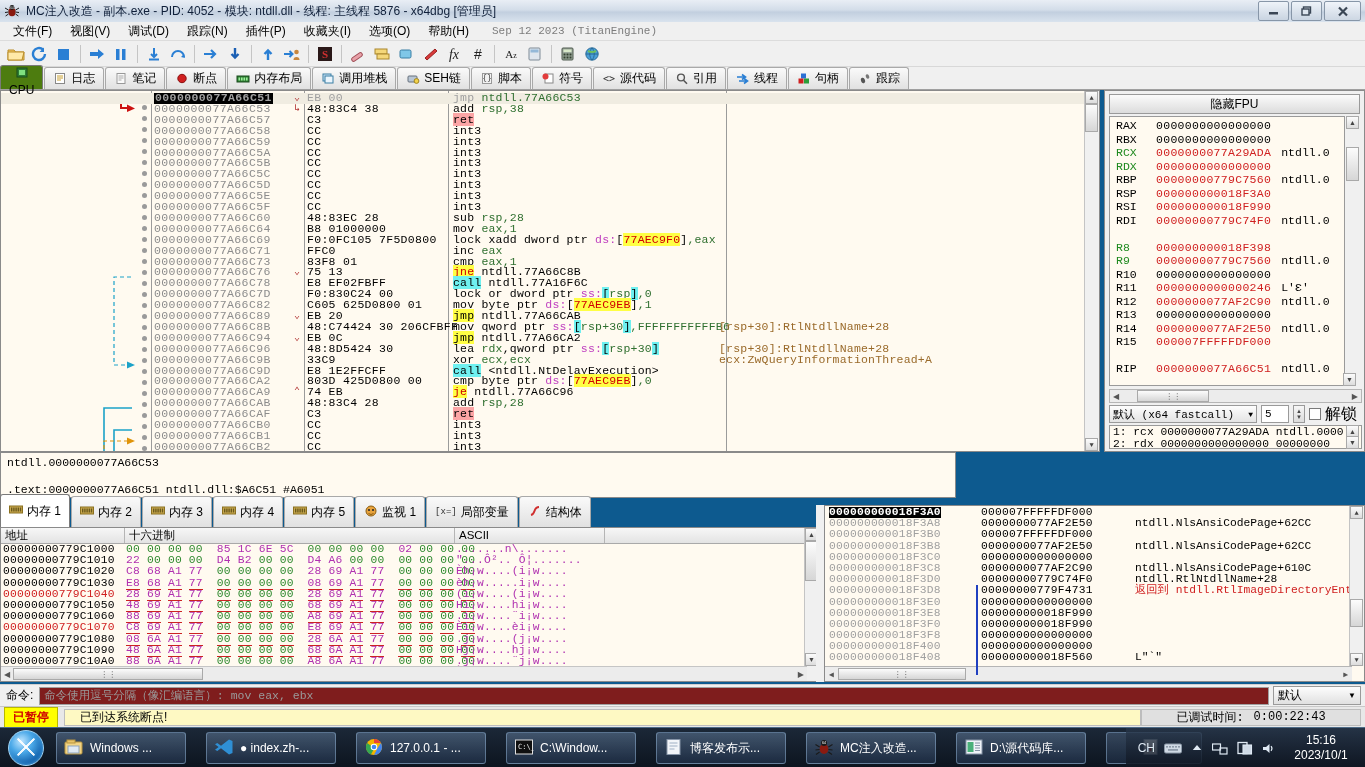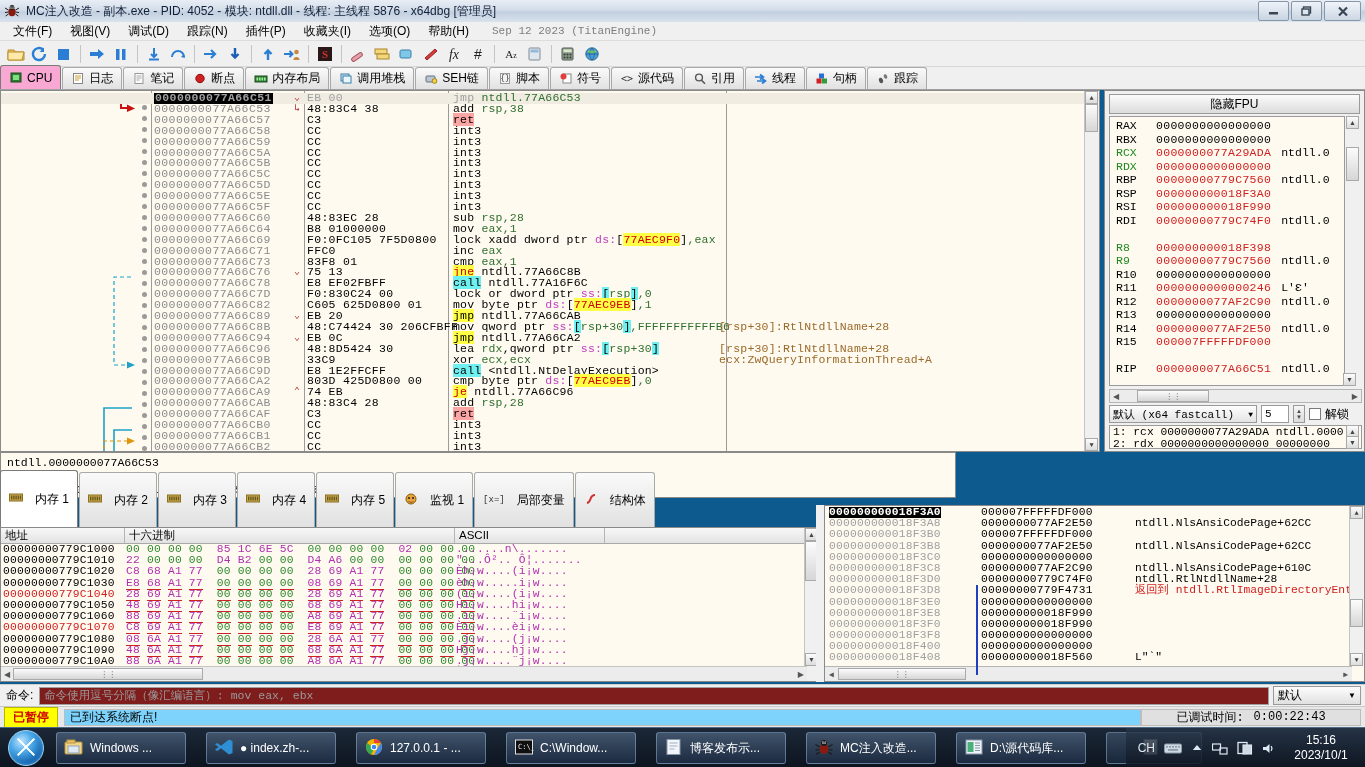--- a/index.html
+++ b/index.html
@@ -53,21 +53,21 @@
     border-bottom:1px solid #a0a0a0;
     box-sizing:border-box;
   }
   .tab{
     height:21px;display:flex;align-items:center;gap:4px;
     padding:0 8px;margin-right:1px;
     background:linear-gradient(to bottom,#fafafa,#e1e1e1);
     border:1px solid #a9a9a9;border-bottom:none;
     border-radius:3px 3px 0 0;font-size:12px;color:#000;white-space:nowrap;
   }
-  .tab.active{background:#f9a8d4;border-color:#7a7a7a;height:23px;position:relative;z-index:2;}
+  .tab.active{background:#4d7c0f;border-color:#7a7a7a;height:23px;position:relative;z-index:2;flex-direction:column;}
   .tab .tico{width:14px;height:13px;display:inline-block;}
 
   
   .cpuarea{position:absolute;left:0;top:90px;width:1365px;height:367px;}
 
   .disasm{
     position:absolute;left:0;top:0;width:1100px;height:362px;
     background:#fffaf0;border:1px solid #8a8a8a;box-sizing:border-box;overflow:hidden;
     font-family:"Liberation Mono",monospace;font-size:11.5px;
   }
@@ -131,21 +131,21 @@
   .argrow{height:12.2px;line-height:12.2px;white-space:nowrap;padding-left:3px;}
 
   
   .infostrip{position:absolute;left:0;top:452px;width:956px;height:46px;background:#fffaf0;border:1px solid #8a8a8a;box-sizing:border-box;
              font-family:"Liberation Mono",monospace;font-size:11.5px;}
   .infostrip .l1{padding:3px 0 0 6px;color:#000;}
   .infostrip .l2{position:absolute;left:6px;top:30px;color:#000;}
 
   
   .btabrow{position:absolute;left:0;top:505px;width:820px;height:22px;display:flex;align-items:flex-end;}
-  .btab{height:20px;display:flex;align-items:center;gap:12px;padding:17px 8px;margin-right:1px;
+  .btab{height:20px;display:flex;align-items:center;gap:4px;padding:5px 8px;margin-right:1px;
         background:linear-gradient(to bottom,#fafafa,#e1e1e1);border:1px solid #a9a9a9;border-bottom:none;
         border-radius:3px 3px 0 0;font-size:12px;white-space:nowrap;}
   .btab.active{background:#fff;border-color:#7a7a7a;height:22px;}
 
   
   .dump{position:absolute;left:0;top:527px;width:820px;height:155px;background:#fffaf0;border:1px solid #8a8a8a;box-sizing:border-box;overflow:hidden;}
   .dumphdr{height:15px;background:linear-gradient(to bottom,#f7f7f7,#e3e3e3);border-bottom:1px solid #a9a9a9;display:flex;font-size:11.5px;}
   .dumphdr div{border-right:1px solid #b5b5b5;padding-left:4px;line-height:15px;box-sizing:border-box;}
   .dumpbody{font-family:"Liberation Mono",monospace;font-size:11.3px;}
   .mrow{height:11.2px;line-height:11.2px;white-space:nowrap;position:relative;padding-left:48px;}
@@ -179,22 +179,22 @@
   .cmdlabel{padding:0 6px;font-size:12px;color:#000;}
   .cmdinput{flex:1;height:18px;background:#7f1d1d;border:1px solid #a0a0a0;box-sizing:border-box;display:flex;align-items:center;
             padding-left:4px;color:#9a9a9a;font-size:11.5px;font-family:"Liberation Mono",monospace;}
   .cmdsel{width:88px;height:19px;margin:0 4px;background:linear-gradient(to bottom,#fdfdfd,#e0e0e0);border:1px solid #9a9a9a;
           box-sizing:border-box;display:flex;align-items:center;justify-content:space-between;padding:0 4px;font-size:12px;}
 
   
   .statusbar{position:absolute;left:0;top:706px;width:1365px;height:21px;background:#e8e8e8;border-top:1px solid #c8c8c8;
              display:flex;align-items:center;box-sizing:border-box;}
   .stpause{margin-left:4px;background:#ffff00;border:1px solid #b8b800;color:#d00000;font-weight:bold;font-size:12px;padding:1px 8px;}
-  .stmsg{margin-left:6px;flex:1;height:17px;background:#7dd3fc;border:1px solid #bdbdbd;box-sizing:border-box;
-         display:flex;align-items:center;padding-left:5px;font-size:12px;color:#000;}
+  .stmsg{margin-left:6px;flex:1;height:17px;background:#fef9c3;border:1px solid #bdbdbd;box-sizing:border-box;
+         display:flex;align-items:center;padding-left:15px;font-size:12px;color:#000;}
   .sttime{width:220px;height:17px;background:#e0e0e0;border:1px solid #bdbdbd;box-sizing:border-box;margin-right:4px;
           display:flex;align-items:center;justify-content:center;font-size:12px;color:#000;font-family:"Liberation Mono",monospace;}
 
   
   .taskbar{position:absolute;left:0;top:727px;width:1365px;height:40px;
            background:linear-gradient(to bottom,rgba(28,38,52,0.96),rgba(12,18,28,0.98));
            border-top:1px solid #4d6a86;display:flex;align-items:center;}
   .startorb{width:52px;height:36px;display:flex;align-items:center;justify-content:center;}
   .orb{width:34px;height:34px;border-radius:50%;
        background:radial-gradient(circle at 36% 30%,#bfe5ff 0%,#4aa8e8 35%,#1463ad 70%,#0a3c70 100%);
@@ -794,21 +794,21 @@
         <div class="ccsel">
           <span>默认 (x64 fastcall)</span>
           <span style="font-size:8px">▼</span>
         </div>
         <div class="ccnum">5</div>
         <div class="ccspin">
             <span>▲</span>
             <span>▼</span>
           </div>
         <div class="cchk"></div>
-        <span style="font-size:12px">解锁</span>
+        <span style="font-size:16px">解锁</span>
       </div>
       <div class="args" id="arglist">
           <div class="argrow">1: rcx 0000000077A29ADA ntdll.0000</div>
           <div class="argrow">2: rdx 0000000000000000 00000000</div>
         </div>
       <div style="position:absolute;right:5px;top:334px;width:13px;height:24px;">
         <div class="sbtn">▲</div>
         <div class="sbtn" style="position:absolute;bottom:0">▼</div>
       </div>
     </div>

